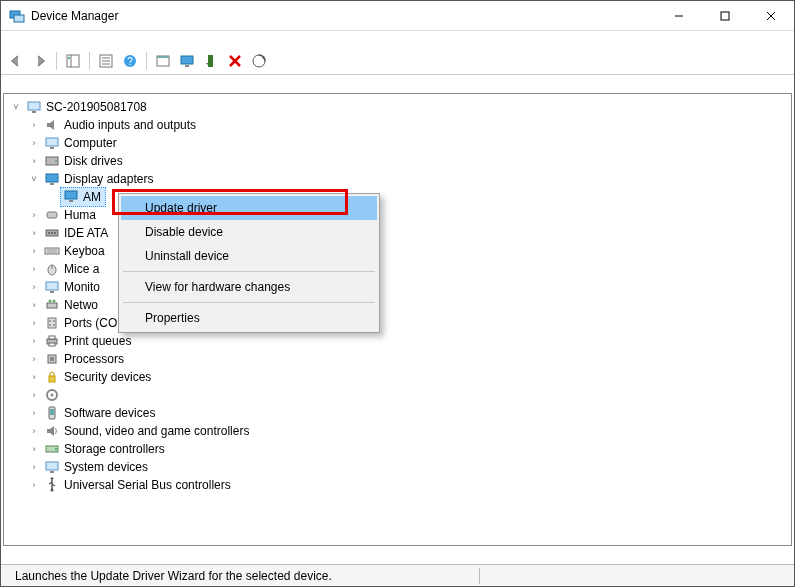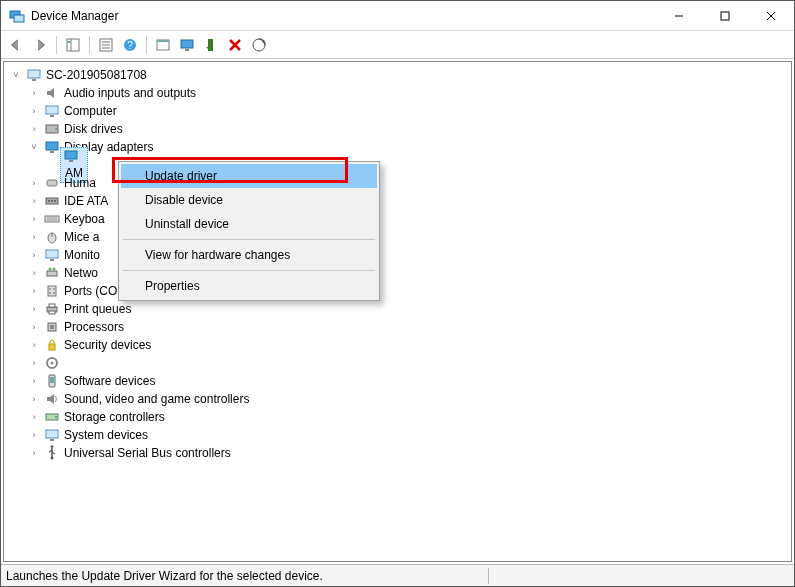--- a/index.html
+++ b/index.html
@@ -11,20 +11,21 @@
     color: #000;
   }
   .window {
     width: 795px;
     height: 587px;
     border: 1px solid #555;
     background: #fff;
     display: flex;
     flex-direction: column;
     position: relative;
+    gap: 16px;
   }
   
   .titlebar {
     height: 30px;
     display: flex;
     align-items: center;
     padding: 0 0 0 8px;
     background: #fff;
     border-bottom: 1px solid #ddd;
   }
@@ -154,21 +155,21 @@
     border: 3px solid #e60000;
     pointer-events: none;
     z-index: 5;
   }
   
   .statusbar {
     height: 22px;
     border-top: 1px solid #bbb;
     display: flex;
     align-items: center;
-    padding: 0 5px;
+    padding: 0 14px;
     background: #f5f5f5;
     font-size: 12px;
   }
   .status-sep { width:1px; height:16px; background:#bbb; margin:0 0 0 auto; }
   .status-right { width: 300px; }
 </style>
 </head>
 <body>
 
 <div class="window">
@@ -330,21 +331,21 @@
                       <rect x="2" y="3" width="12" height="8" fill="#4aa3df" stroke="#1c6ea4"></rect>
                       <rect x="6" y="12" width="4" height="2" fill="#888"></rect>
                     </svg>
                   </span>
                   <span class="node-label">Display adapters</span>
                 </div>
                 <ul>
                   <li>
                     <div class="node">
                       <span class="expander none"></span>
-                      <span class="selected-node" style="display: inline-flex; align-items: flex-end; flex-direction: column;">
+                      <span class="selected-node" style="display: inline-flex; align-items: flex-start;">
                         <span class="node-icon">
                           <svg viewBox="0 0 16 16">
                             <rect x="2" y="3" width="12" height="8" fill="#4aa3df" stroke="#1c6ea4"></rect>
                             <rect x="6" y="12" width="4" height="2" fill="#888"></rect>
                           </svg>
                         </span>
                         <span class="node-label">AM</span>
                       </span>
                     </div>
                   </li>

